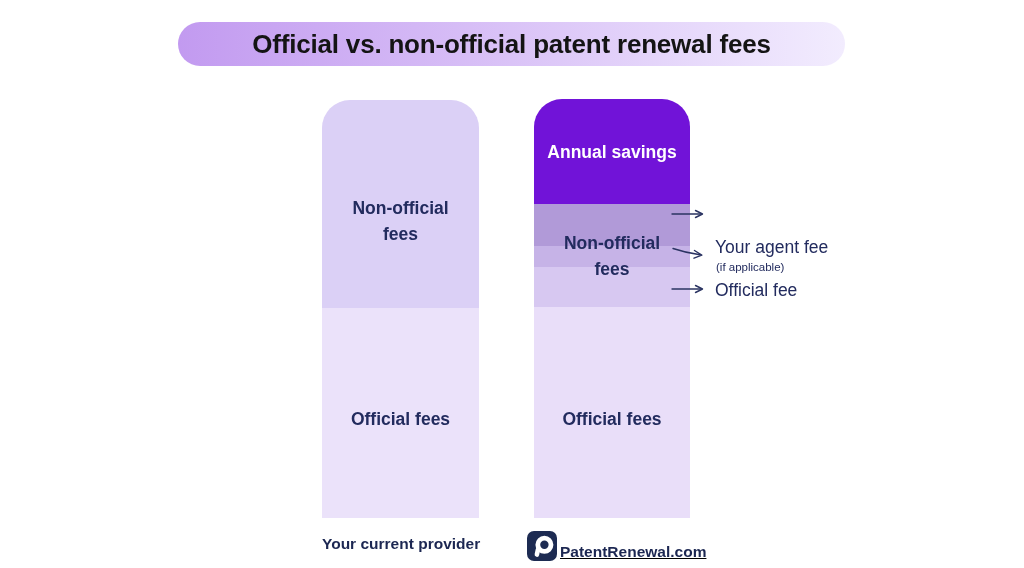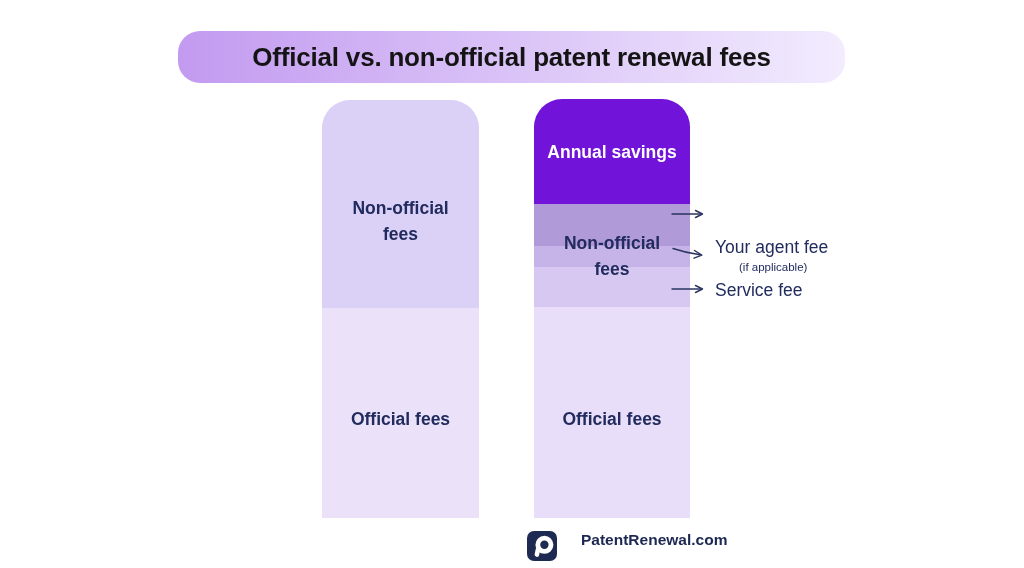--- a/index.html
+++ b/index.html
@@ -9,22 +9,22 @@
     width: 1024px;
     height: 568px;
     background: #ffffff;
     font-family: "Liberation Sans", "DejaVu Sans", sans-serif;
     overflow: hidden;
   }
 
   
   .title-pill {
     position: absolute;
-    left: 178px; top: 31px;
-    width: 667px; height: 52px;
+    left: 178px; top: 22px;
+    width: 667px; height: 44px;
     border-radius: 22px;
     background: linear-gradient(90deg, var(--title-grad-start), var(--title-grad-end));
     display: flex; align-items: center; justify-content: center;
   }
   .title-pill span {
     font-size: 26px;
     font-weight: 600;
     letter-spacing: -0.2px;
     color: var(--title-text);
   }
@@ -98,40 +98,39 @@
     color: var(--navy);
     white-space: nowrap;
   }
   .callout-transaction { top: 204px; }
   .callout-local       { top: 237px; }
   .callout-note {
     position: absolute;
     left: 716px; top: 261px;
     font-size: 11.5px;
     color: var(--navy);
-    margin-left: 23px;
   }
   .callout-service     { top: 280px; }
 
   
   .caption-left {
     position: absolute;
     left: 322px; top: 535px;
     width: 157px;
     text-align: center;
     font-size: 15.5px;
     font-weight: 700;
     color: var(--caption-navy);
     white-space: nowrap;
   }
   .brand {
     position: absolute;
     left: 527px; top: 531px;
     height: 30px;
-    display: flex; align-items: flex-start; gap: 24px;
+    display: flex; align-items: flex-end; gap: 3px; text-decoration: underline;
   }
   .brand-name {
     font-size: 15.5px;
     font-weight: 700;
     color: var(--caption-navy);
   }
 </style>
 </head>
 <body>
 
@@ -177,22 +176,23 @@
       <path d="M31.5 50.5 L38.8 55.2 L31 58.2"></path>
     </g>
     <g>
       <path d="M9 89 H38"></path>
       <path d="M32.5 85.5 L39.5 89 L32.5 92.5"></path>
     </g>
   </svg>
 
   <div class="callout callout-local">Your agent fee</div>
   <div class="callout-note">(if applicable)</div>
-  <div class="callout callout-service">Service fee</div>
-
+  <div class="callout callout-service">Official fee</div>
+
+  <div class="caption-left">Your current provider</div>
 
   <div class="brand">
     <svg width="30" height="30" viewBox="0 0 30 30">
       <rect x="0" y="0" width="30" height="30" rx="7" style="fill: var(--logo-bg);"></rect>
       <circle cx="17.4" cy="13.8" r="6.6" fill="none" stroke="#ffffff" stroke-width="4.8"></circle>
       <path d="M11 18.6 L9.9 23.6" fill="none" stroke="#ffffff" stroke-width="4.6" stroke-linecap="round"></path>
     </svg>
     <span class="brand-name">PatentRenewal.com</span>
   </div>
 

